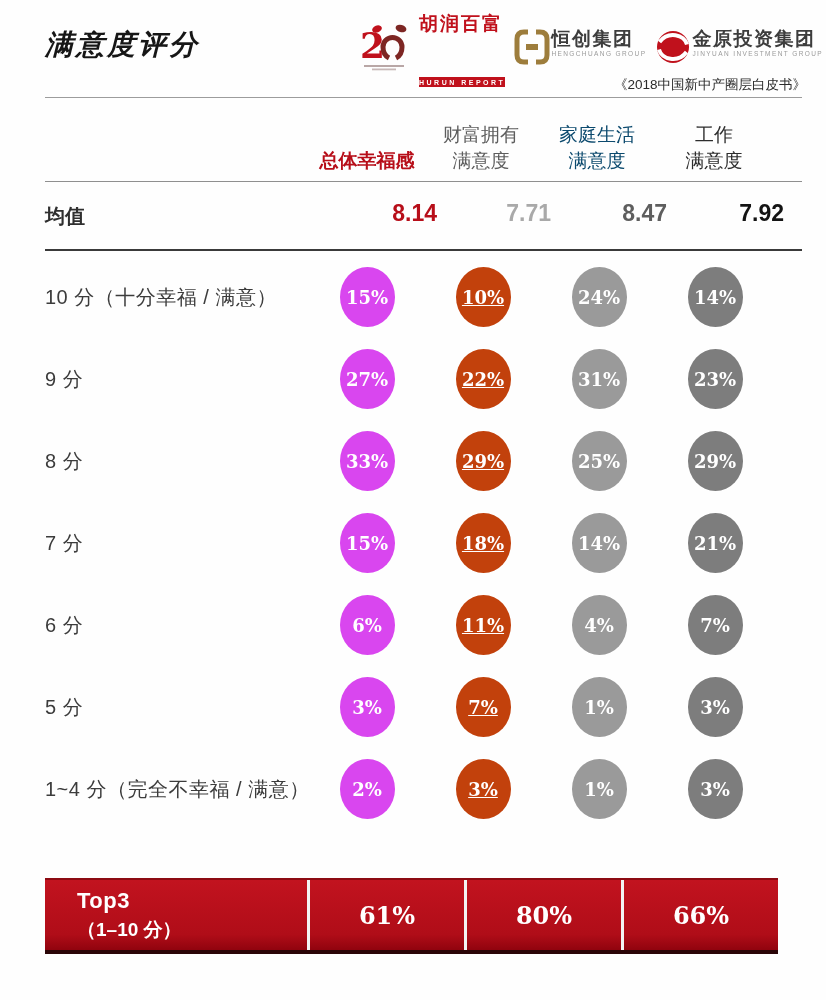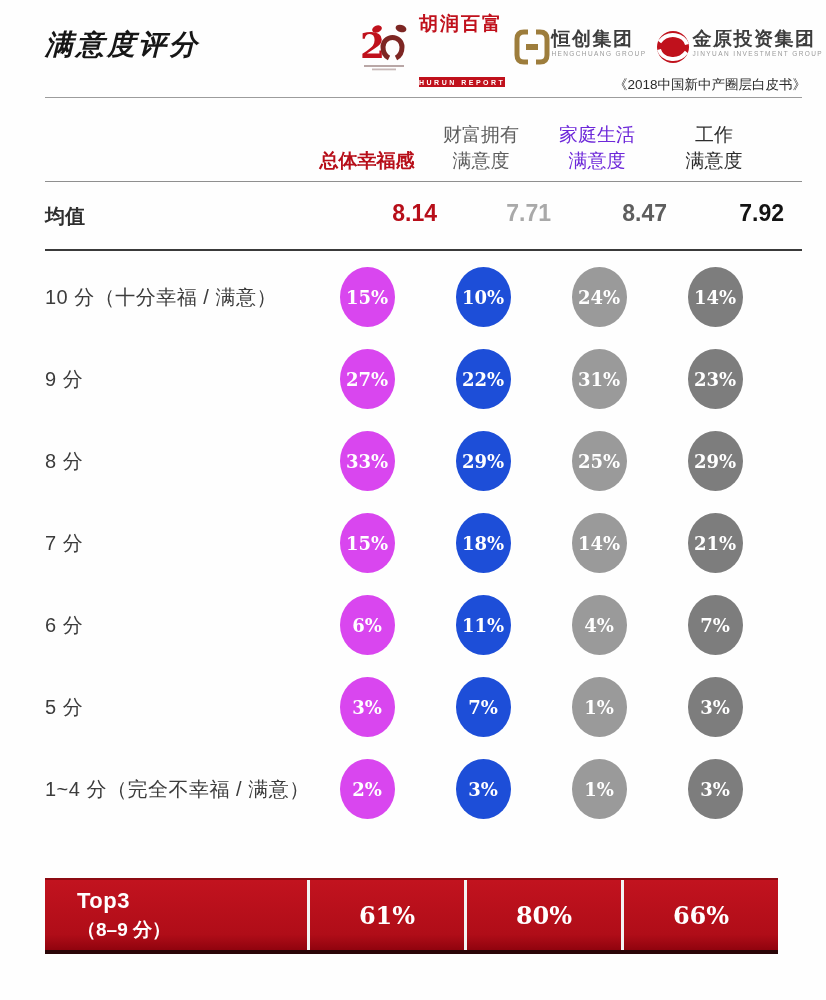--- a/index.html
+++ b/index.html
@@ -30,21 +30,21 @@
   .rule-1 { top:97px;  height:1px; background:#9c9c9c; }
   .rule-2 { top:181px; height:1px; background:#8f8f8f; }
   .rule-3 { top:249px; height:2px; background:#3a3a3a; }
 
   
   .colhead { position:absolute; top:112px; height:62px; width:140px;
              display:flex; flex-direction:column; justify-content:flex-end; align-items:center;
              text-align:center; font-size:19px; line-height:26px; }
   .ch0 { left:297px; color:#b70e19; font-weight:bold; }
   .ch1 { left:411px; color:#5d5d5d; }
-  .ch2 { left:527px; color:#6d28d9; }
+  .ch2 { left:527px; color:#0c4a6e; }
   .ch3 { left:644px; color:#2d2d2d; }
 
   
   .mean-label { position:absolute; left:45px; top:203px; font-size:20px; font-weight:bold; color:#2f2f2f; }
   .mean-val { position:absolute; top:200px; width:140px; text-align:right;
               font-size:23px; font-weight:bold; }
   .mv0 { left:297px; color:#b70e19; }
   .mv1 { left:411px; color:#a9a9a9; }
   .mv2 { left:527px; color:#5e5e5e; }
   .mv3 { left:644px; color:#141414; }
@@ -52,21 +52,21 @@
   
   .rows { position:absolute; left:45px; top:256px; width:757px; }
   .drow { height:82px; display:flex; align-items:center; }
   .drow-label { width:264px; font-size:20px; color:#3c3c3c; letter-spacing:.5px; white-space:nowrap; }
   .cell { width:116px; display:flex; justify-content:center; }
   .bubble { width:55px; height:60px; border-radius:50%;
             display:flex; align-items:center; justify-content:center;
             color:#fff; font-family:"DejaVu Serif","Liberation Serif",serif;
             font-weight:bold; font-size:18px; }
   .c0 { background:#d946ef; }
-  .c1 { background:#1d4ed8; }
+  .c1 { background:#c2410c;text-decoration:underline; }
   .c2 { background:#9a9a9a; }
   .c3 { background:#7d7d7d; }
 
   
   .banner { position:absolute; left:45px; top:878px; width:733px; height:76px;
             background:linear-gradient(180deg,#c2131f 0%,#b00d18 78%,#90030e 100%);
             border-top:2px solid #8c0a12; border-bottom:4px solid #2a0507; display:flex; }
   .banner-label { width:262px; color:#fff; display:flex; flex-direction:column; justify-content:center;
                   padding-left:32px; font-weight:bold; }
   .banner-l1 { font-size:22px; letter-spacing:.5px; }
@@ -269,20 +269,20 @@
       <div class="cell">
           <div class="bubble c3">3%</div>
         </div>
     </div>
 
   </div>
 
   <div class="banner">
     <div class="banner-label">
       <span class="banner-l1">Top3</span>
-      <span class="banner-l2">（8–9 分）</span>
+      <span class="banner-l2">（1–10 分）</span>
     </div>
     <div class="banner-cell">61%</div>
     <div class="banner-cell">80%</div>
     <div class="banner-cell">66%</div>
   </div>
 
 </div>
 
 </body></html>

